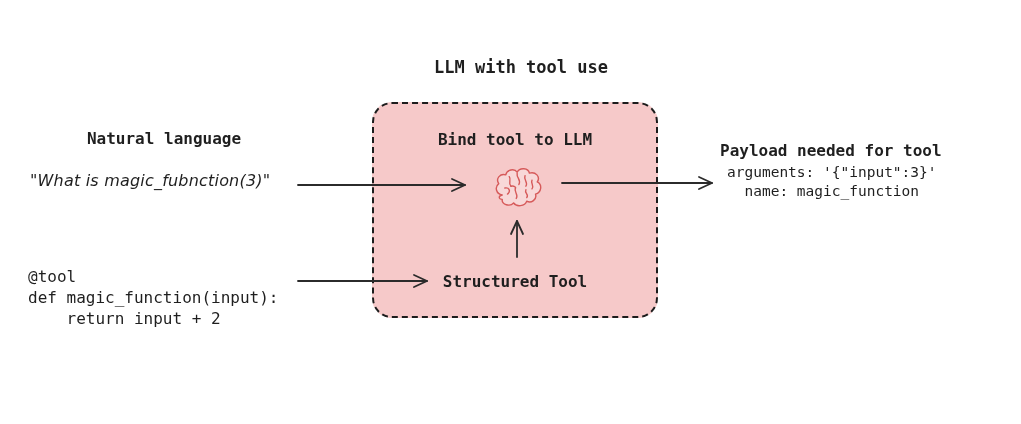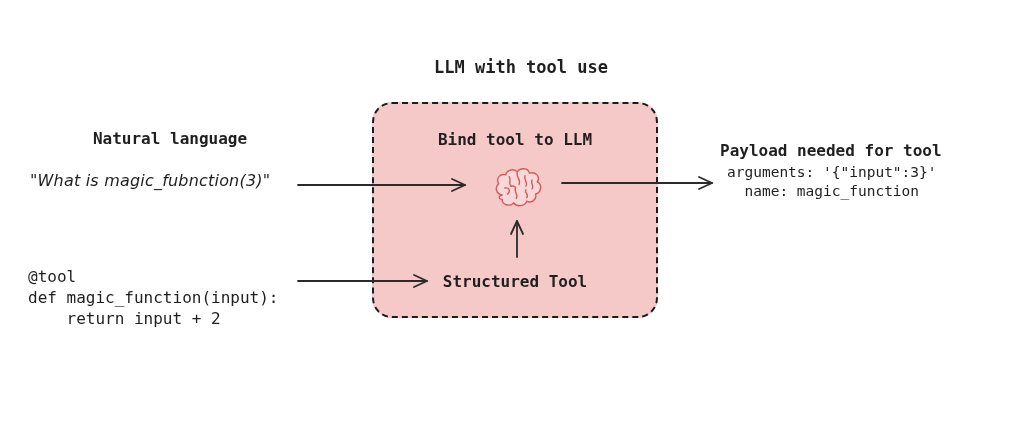--- a/index.html
+++ b/index.html
@@ -20,21 +20,21 @@
   }
   .mono{font-family:"DejaVu Sans Mono","Liberation Mono",monospace;}
   .hand{font-family:"DejaVu Sans","Liberation Sans",sans-serif;font-style:italic;}
 
   .title{
     position:absolute;left:521px;top:57px;transform:translateX(-50%);
     font-size:17px;font-weight:700;white-space:nowrap;
   }
 
   .nl-heading{
-    position:absolute;left:170px;top:129px;transform:translateX(-50%);
+    position:absolute;left:164px;top:129px;transform:translateX(-50%);
     font-size:16px;font-weight:700;white-space:nowrap;
   }
   .quote{
     position:absolute;left:30px;top:171px;
     font-size:16px;font-weight:500;letter-spacing:.2px;white-space:nowrap;
   }
   .code{
     position:absolute;left:15px;top:253px;margin:13px;
     font-size:16px;line-height:21px;font-weight:500;white-space:pre;
   }

